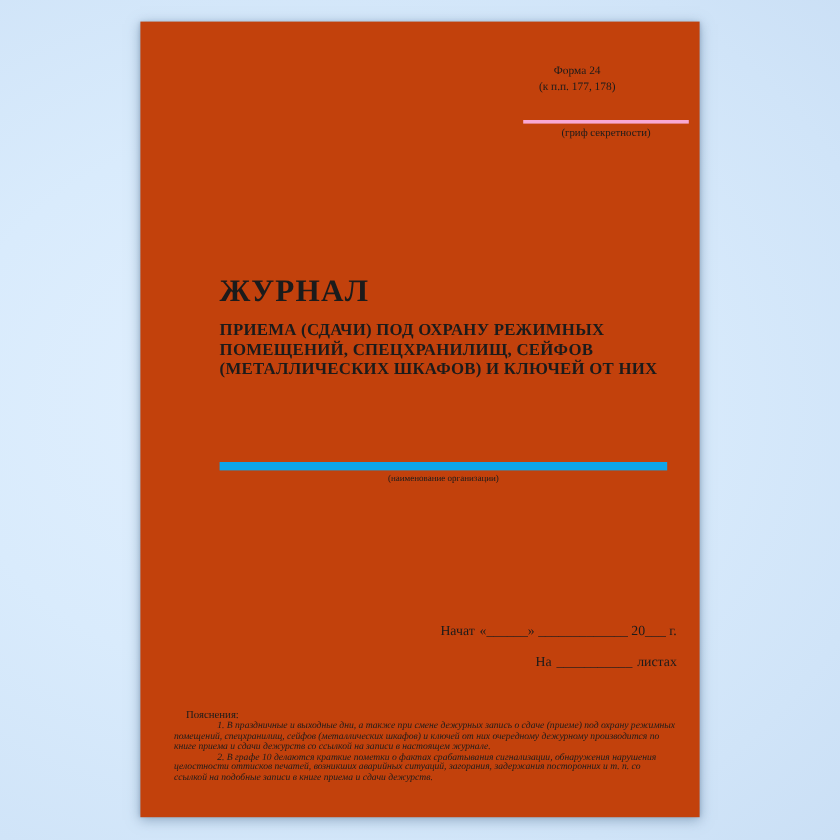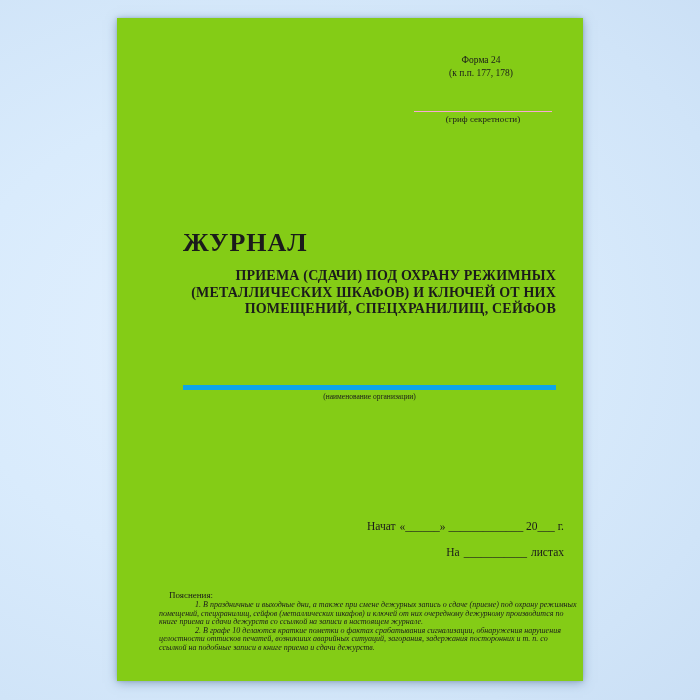--- a/index.html
+++ b/index.html
@@ -14,40 +14,39 @@
     background: radial-gradient(ellipse at 35% 48%, #e2f0fe 0%, #d9ebfc 45%, #d0e4f8 80%, #cadff5 100%);
     position: relative;
     color: #1b1b1b;
   }
   .page {
     position: absolute;
     left: 117px;
     top: 18px;
     width: 466px;
     height: 663px;
-    background: #84cc16;
+    background: #c2410c;
     box-shadow: 0 2px 10px rgba(90, 120, 152, 0.55), 0 0 3px rgba(90, 120, 152, 0.35);
   }
   .form-header {
     position: absolute;
     top: 36px;
     left: 294px;
     width: 140px;
     text-align: center;
     font-size: 9.5px;
     line-height: 12.5px;
   }
   .secrecy {
     position: absolute;
     top: 82px;
-    left: 297px;
+    left: 319px;
     width: 138px;
-    border-top: 1px solid #f9a8d4;
+    border-top: 3px solid #f9a8d4;
     text-align: center;
-    margin-top: 11px;
   }
   .secrecy .caption {
     display: block;
     font-size: 9px;
     margin-top: 2px;
   }
   .title {
     position: absolute;
     top: 210px;
     left: 66px;
@@ -55,32 +54,32 @@
     font-size: 26px;
     font-weight: bold;
     letter-spacing: 1px;
     line-height: 30px;
   }
   .subtitle {
     position: absolute;
     top: 250px;
     left: 66px;
     width: 373px;
-    text-align: right;
+    text-align: left;
     font-size: 14px;
     font-weight: bold;
     line-height: 16.5px;
     letter-spacing: 0.2px;
   }
   .org {
     position: absolute;
     top: 367px;
     left: 66px;
     width: 373px;
-    border-top: 5px solid #0ea5e9;
+    border-top: 7px solid #0ea5e9;
     text-align: center;
   }
   .org .caption {
     display: block;
     font-size: 7.5px;
     margin-top: 2px;
   }
   .dates {
     position: absolute;
     top: 501px;
@@ -90,21 +89,21 @@
     font-weight: normal;
     line-height: 14px;
     white-space: nowrap;
   }
   .dates .row { margin-bottom: 12px; }
   .dates .row:last-child { margin-bottom: 0; }
   .dates .gap { margin-left: 4px; }
   .notes {
     position: absolute;
     top: 572px;
-    left: 42px;
+    left: 28px;
     width: 418px;
   }
   .notes .heading {
     font-size: 9px;
     margin-left: 10px;
     margin-bottom: 1px;
   }
   .notes p {
     margin: 0;
     font-size: 8px;
@@ -125,22 +124,22 @@
   </div>
 
   <div class="secrecy">
     <span class="caption">(гриф секретности)</span>
   </div>
 
   <div class="title">ЖУРНАЛ</div>
 
   <div class="subtitle">
     <div>ПРИЕМА (СДАЧИ) ПОД ОХРАНУ РЕЖИМНЫХ</div>
+    <div>ПОМЕЩЕНИЙ, СПЕЦХРАНИЛИЩ, СЕЙФОВ</div>
     <div>(МЕТАЛЛИЧЕСКИХ ШКАФОВ) И КЛЮЧЕЙ ОТ НИХ</div>
-    <div>ПОМЕЩЕНИЙ, СПЕЦХРАНИЛИЩ, СЕЙФОВ</div>
   </div>
 
   <div class="org">
     <span class="caption">(наименование организации)</span>
   </div>
 
   <div class="dates">
     <div class="row"><span>Начат</span><span class="gap">«______» _____________ 20___ г.</span></div>
     <div class="row"><span>На</span><span class="gap">___________</span><span class="gap">листах</span></div>
   </div>

